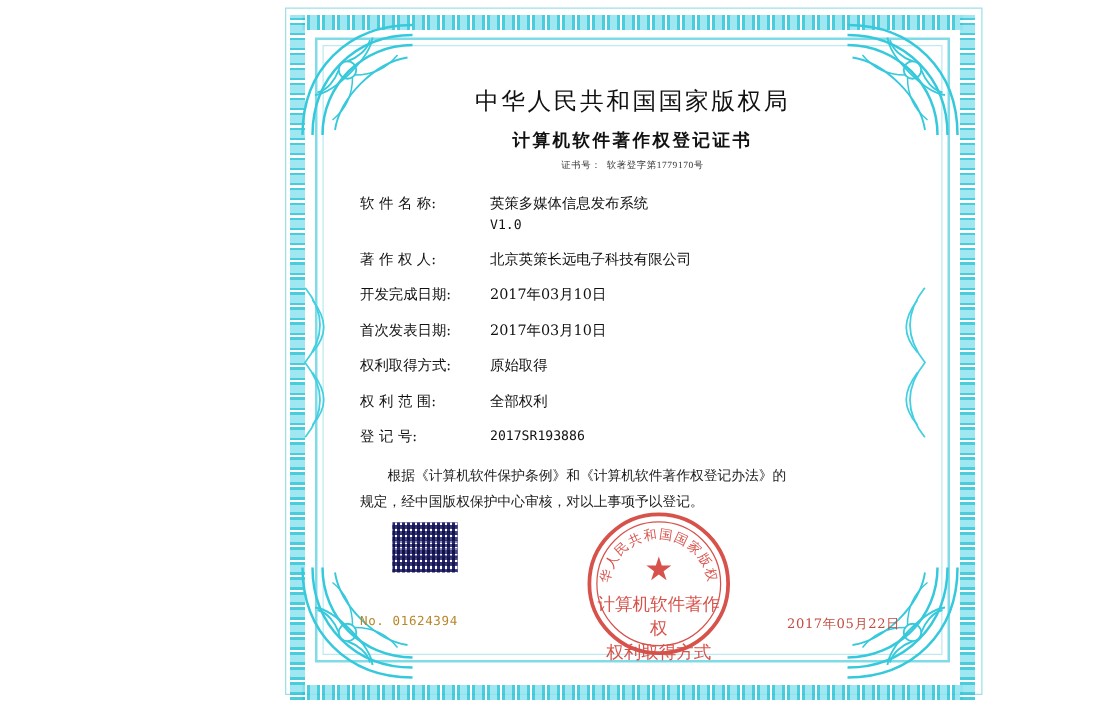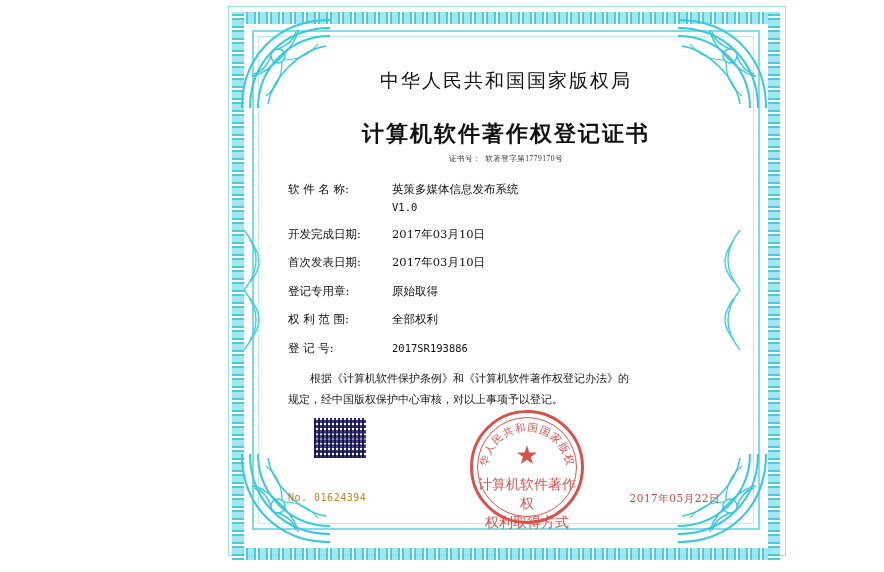--- a/index.html
+++ b/index.html
@@ -115,24 +115,24 @@
   .title-main {
     text-align: center;
     font-size: 19px;
     letter-spacing: 2px;
     margin-top: 28px;
     color: #111;
     font-family: "DejaVu Serif", serif;
   }
   .title-sub {
     text-align: center;
-    font-size: 22px;
+    font-size: 14px;
     font-weight: bold;
     letter-spacing: 2px;
-    margin-top: 25px;
+    margin-top: 10px;
     color: #111;
     font-family: "DejaVu Serif", serif;
   }
   .cert-no {
     text-align: center;
     font-size: 7.5px;
     margin-top: 5px;
     color: #333;
     letter-spacing: .5px;
   }
@@ -386,33 +386,37 @@
     <div class="fields">
 
       <div class="field-row">
         <div class="field-label">软 件 名 称:</div>
         <div class="field-value">
           <span>英策多媒体信息发布系统</span>
           <span class="line2">V1.0</span>
         </div>
       </div>
 
+      <div class="field-row">
+        <div class="field-label">著 作 权 人:</div>
+        <div class="field-value">北京英策长远电子科技有限公司</div>
+      </div>
 
       <div class="field-row">
         <div class="field-label">开发完成日期:</div>
         <div class="field-value">2017年03月10日</div>
       </div>
 
       <div class="field-row">
         <div class="field-label">首次发表日期:</div>
         <div class="field-value">2017年03月10日</div>
       </div>
 
       <div class="field-row">
-        <div class="field-label">登记专用章:</div>
+        <div class="field-label">权利取得方式:</div>
         <div class="field-value">原始取得</div>
       </div>
 
       <div class="field-row">
         <div class="field-label">权 利 范 围:</div>
         <div class="field-value">全部权利</div>
       </div>
 
       <div class="field-row">
         <div class="field-label">登 记 号:</div>

